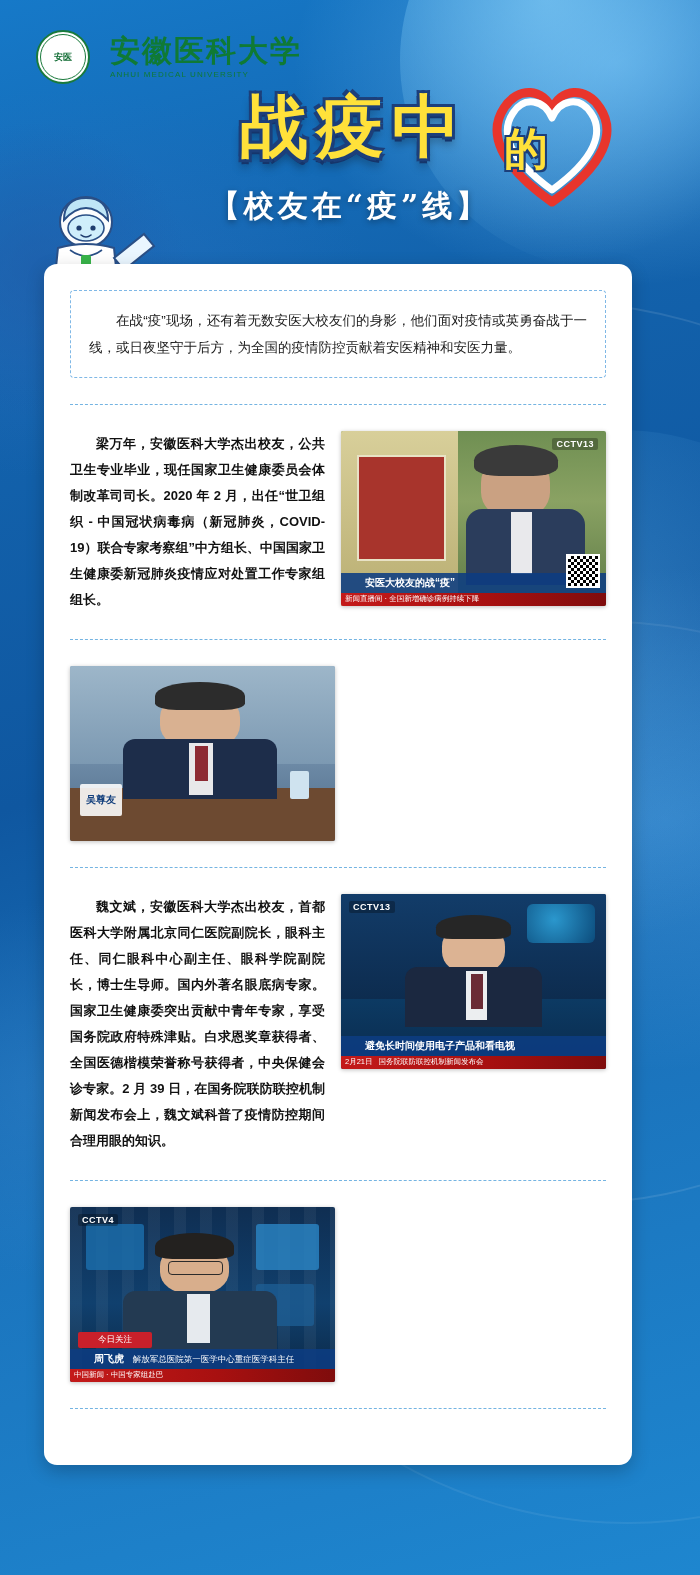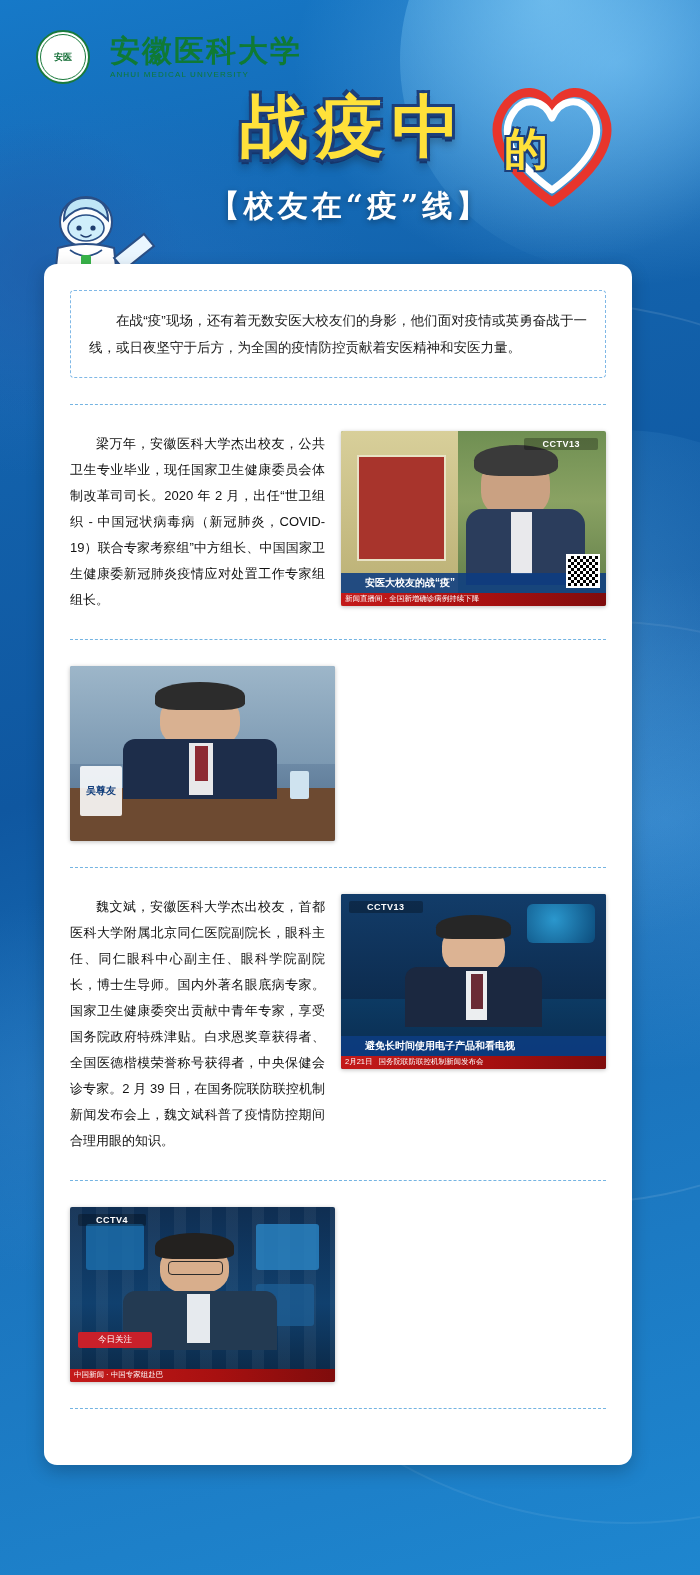--- a/index.html
+++ b/index.html
@@ -187,20 +187,21 @@
   }
   .entry.img-left { flex-direction: row; }
   .entry.img-right { flex-direction: row-reverse; }
   .entry-text {
     flex: 1;
     font-size: 13px;
     line-height: 2.0;
     color: #111;
     text-align: justify;
     text-indent: 2em;
+    font-weight: bold;
   }
   .photo {
     width: 265px;
     flex: 0 0 265px;
     border-radius: 2px;
     overflow: hidden;
     position: relative;
     box-shadow: 0 1px 4px rgba(0,0,0,0.25);
   }
   .photo .frame {
@@ -213,33 +214,33 @@
     position: absolute;
     inset: 0;
   }
   .tv-badge {
     position: absolute;
     left: 8px; top: 7px;
     font-size: 9px;
     font-weight: bold;
     color: #fff;
     background: rgba(0,0,0,0.28);
-    padding: 1px 18px;
+    padding: 1px 4px;
     border-radius: 2px;
     letter-spacing: 0.5px;
   }
   .tv-badge.right { left: auto; right: 8px; }
   .name-tag {
     position: absolute;
     left: 10px;
     bottom: 14%;
     background: rgba(255,255,255,0.88);
     color: #14407d;
     font-size: 10px;
-    padding: 18px 6px;
+    padding: 9px 6px;
     border-radius: 2px;
     font-weight: bold;
   }
   .red-bar {
     position: absolute;
     left: 0; right: 0; bottom: 0;
     height: 13px;
     background: linear-gradient(90deg, #c41a1a 0%, #a81010 55%, #7f0c0c 100%);
     color: #fff;
     font-size: 7.5px;
@@ -406,20 +407,24 @@
             <div style="position:absolute;right:6%;top:10%;width:24%;height:26%;background:#2a86c6;opacity:.8;border-radius:3px;"></div>
             <div style="position:absolute;right:8%;top:44%;width:22%;height:24%;background:#1d5f95;opacity:.75;border-radius:3px;"></div>
             <div style="position:absolute;left:34%;top:20%;width:26%;height:30%;background:#d8ae8c;border-radius:46% 46% 42% 42%;"></div>
             <div style="position:absolute;left:32%;top:15%;width:30%;height:15%;background:#23211f;border-radius:50% 50% 22% 22%;"></div>
             <div style="position:absolute;left:37%;top:31%;width:20%;height:7%;border:1.5px solid #2b2b2b;border-radius:4px;"></div>
             <div style="position:absolute;left:20%;top:48%;width:58%;height:34%;background:#233a52;border-radius:12px 12px 0 0;"></div>
             <div style="position:absolute;left:44%;top:50%;width:9%;height:28%;background:#e6eaee;"></div>
           </div>
           <div class="tv-badge">CCTV4</div>
           <div style="position:absolute;left:8px;bottom:34px;background:#c9202a;color:#fff;font-size:8.5px;padding:2px 20px;border-radius:2px;">今日关注</div>
+          <div class="blue-cap">
+            <span>周飞虎</span>
+            <span style="font-weight:normal;margin-left:6px;font-size:8.5px;">解放军总医院第一医学中心重症医学科主任</span>
+          </div>
           <div class="red-bar">中国新闻 · 中国专家组赴巴</div>
         </div>
       </div>
     </div>
 
     <hr class="divider">
 
   </div>
 </div>
 

